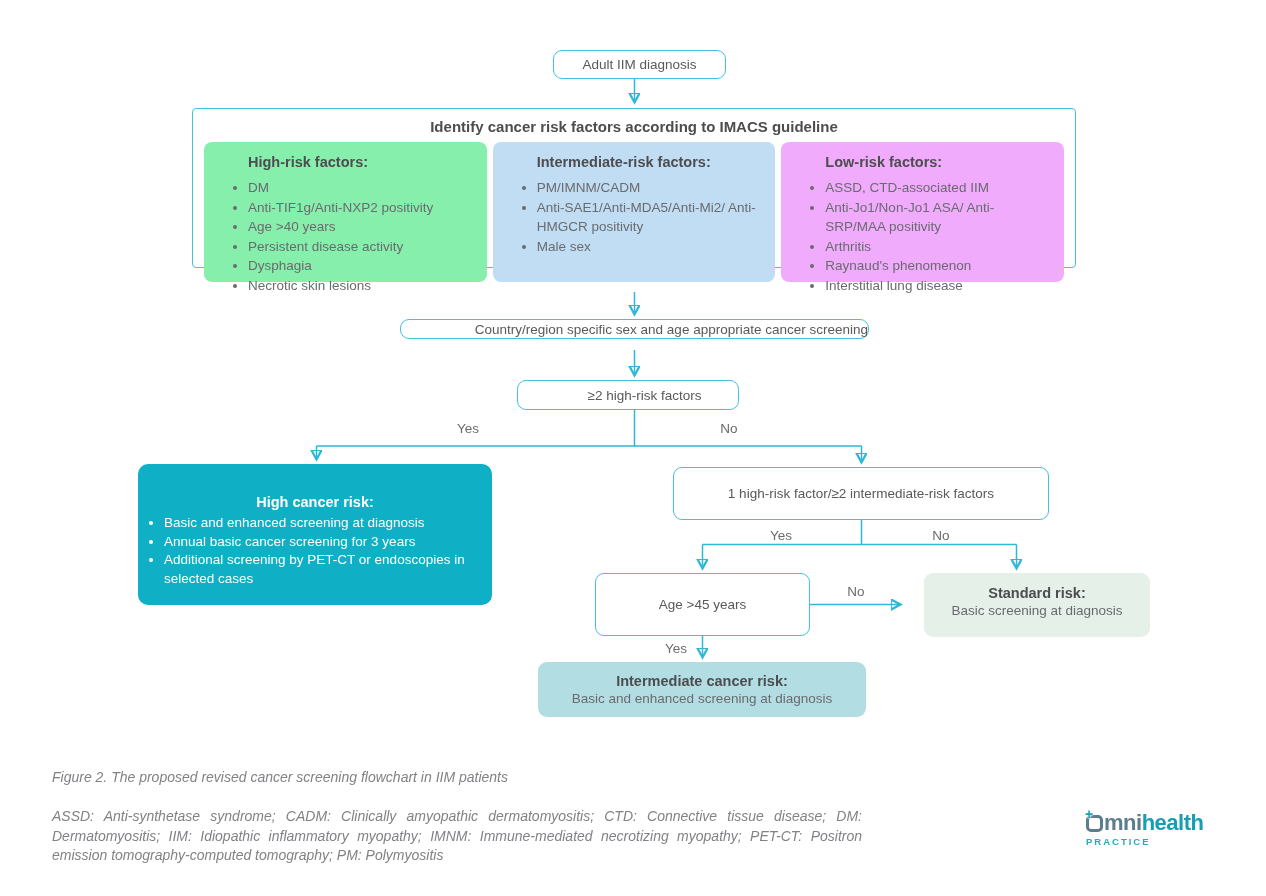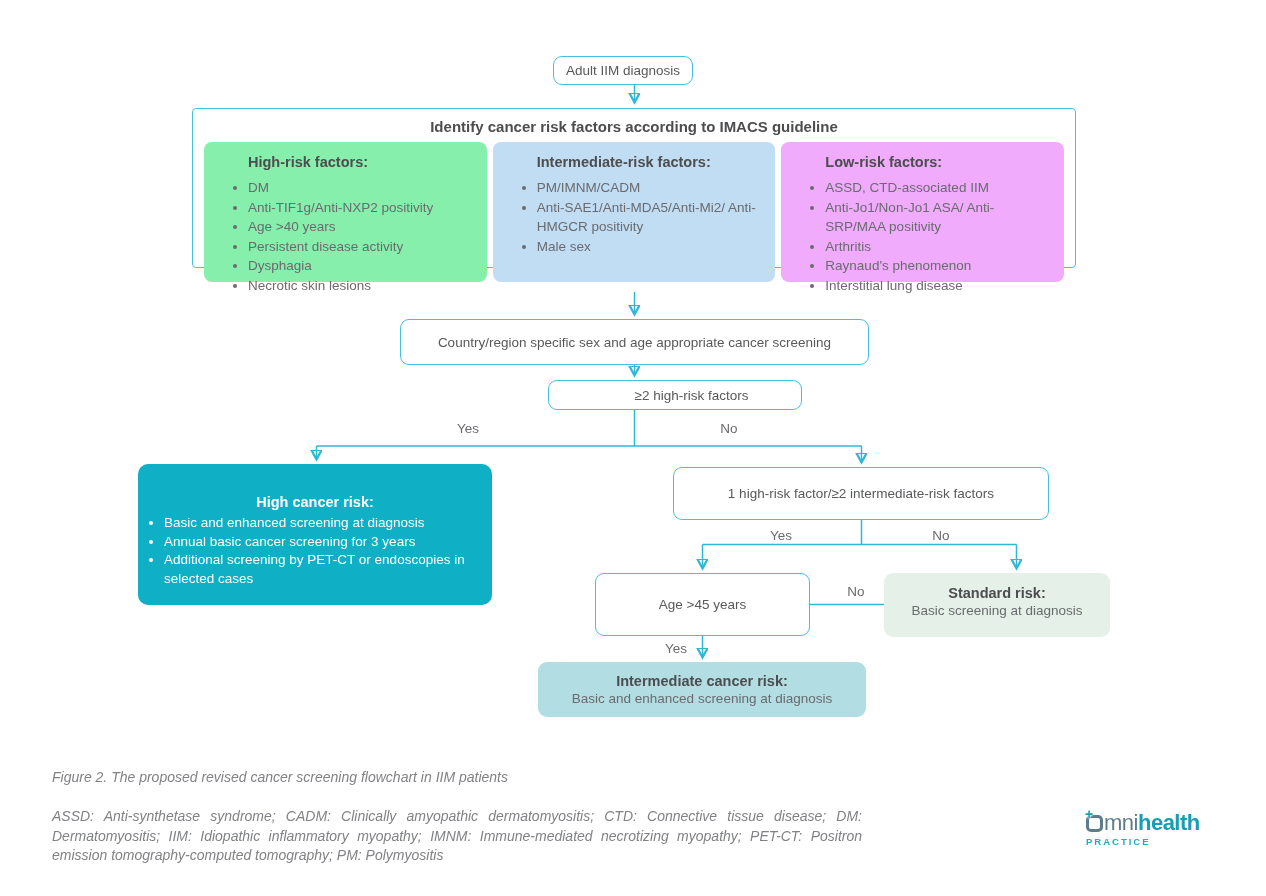--- a/index.html
+++ b/index.html
@@ -8,23 +8,23 @@
   .canvas { position:relative; width:1266px; height:896px; background:#ffffff; overflow:hidden; }
 
   svg.connectors { position:absolute; left:0; top:0; z-index:0; }
   svg.connectors path { stroke:#2eb8d6; stroke-width:1.5; fill:none; }
 
   .node { position:absolute; z-index:1; }
   .qbox { background:#ffffff; border:1.5px solid #46c1dd; border-radius:9px;
           display:flex; align-items:center; justify-content:center;
           color:#58595b; font-size:13.5px; text-align:center; }
 
-  .adult    { left:553px; top:56px;  width:140px; height:29px; }
-  .country  { left:400px; top:319px; width:469px; height:46px; }
-  .hrq      { left:548px; top:380px; width:254px; height:30px;padding-left:33px; }
+  .adult    { left:553px; top:50px;  width:173px; height:29px; }
+  .country  { left:400px; top:319px; width:469px; height:20px;justify-content:flex-end; }
+  .hrq      { left:517px; top:380px; width:222px; height:30px;padding-left:33px; }
   .irq      { left:673px; top:467px; width:376px; height:53px; flex-direction:row; line-height:18px; }
   .ageq     { left:595px; top:573px; width:215px; height:63px; }
 
   .container { left:192px; top:108px; width:884px; height:160px;
                background:#ffffff; border:1.5px solid #46c1dd; border-radius:4px; }
   .container-title { margin-top:9px; text-align:center; font-weight:bold; font-size:15px; color:#4d4d4f; }
   .groups { display:flex; gap:6px; padding:7px 11px 0 11px; }
   .group { width:290.6px; height:140px; border-radius:8px; padding:12px 10px 0 14px; }
   .group-high { background:#86efac; }
   .group-intermediate { background:#c0ddf4; }
@@ -32,21 +32,21 @@
   .group-title { font-weight:bold; font-size:14.5px; color:#4d4d4f; padding-left:30px; }
   .group ul { margin-top:8px; padding-left:30px; list-style:disc outside; }
   .group li { font-size:13.5px; color:#6a6b6e; line-height:19.5px; }
 
   .highcancer { left:138px; top:464px; width:354px; height:141px;
                 background:#0fafc5; border-radius:10px; color:#ffffff; padding-top:30px; }
   .highcancer .hc-title { text-align:center; font-weight:bold; font-size:14.5px; }
   .highcancer ul { margin-top:4px; padding-left:26px; list-style:disc outside; padding-right:2px; }
   .highcancer li { font-size:13.5px; line-height:18.5px; }
 
-  .standard { left:884px; top:573px; width:226px; height:64px;
+  .standard { left:924px; top:573px; width:226px; height:64px;
               background:#e4f0e8; border-radius:9px; text-align:center; padding-top:12px; }
   .intcancer { left:538px; top:662px; width:328px; height:55px;
                background:#b2dee3; border-radius:9px; text-align:center; padding-top:11px; }
   .result-title { font-weight:bold; font-size:14.5px; color:#4d4d4f; }
   .result-body  { font-size:13.5px; color:#6a6b6e; margin-top:2px; }
 
   .edge-label { position:absolute; z-index:1; width:60px; text-align:center;
                 font-size:13.5px; color:#6a6b6e; }
   .lbl-yes1 { left:438px; top:421px; }
   .lbl-no1  { left:699px; top:421px; }
@@ -58,21 +58,21 @@
   .caption { position:absolute; left:52px; top:769px; font-size:14px; font-style:italic; color:#818285;text-align:right; }
   .abbrev  { position:absolute; left:52px; top:807px; width:810px; font-size:14px; font-style:italic;
              color:#818285; line-height:19.5px; text-align:justify; text-align-last:left; }
 
   .logo { position:absolute; left:1086px; top:812px; width:130px; z-index:1; }
   .logo-row { display:flex; align-items:flex-end; }
   .logo-mark { position:relative; display:inline-block; width:17px; height:17px;
                border:3.5px solid #5e7d8c; border-radius:5px; margin-right:1px; margin-bottom:2px; }
   .logo-plus { position:absolute; top:-11px; left:-4px; color:#1b9fb3; font-weight:bold; font-size:14px;
                text-shadow:0 0 2px #fff,0 0 2px #fff,0 0 2px #fff; line-height:14px; }
-  .logo-prefix { font-size:22px; font-weight:400; color:#5e7d8c; letter-spacing:-0.5px; line-height:22px; }
+  .logo-prefix { font-size:22px; font-weight:700; color:#5e7d8c; letter-spacing:-0.5px; line-height:22px; }
   .logo-suffix { font-size:22px; font-weight:bold; color:#189eb2; letter-spacing:-0.5px; line-height:22px; }
   .logo-practice { margin-top:2px; width:100%; font-size:9.5px; font-weight:bold; color:#2aa9bc;
                    text-align:justify; text-align-last:justify; letter-spacing:2px; }
 </style>
 </head>
 <body>
 
 <div class="canvas">
 
   <svg class="connectors" width="1266" height="896" aria-hidden="true">

